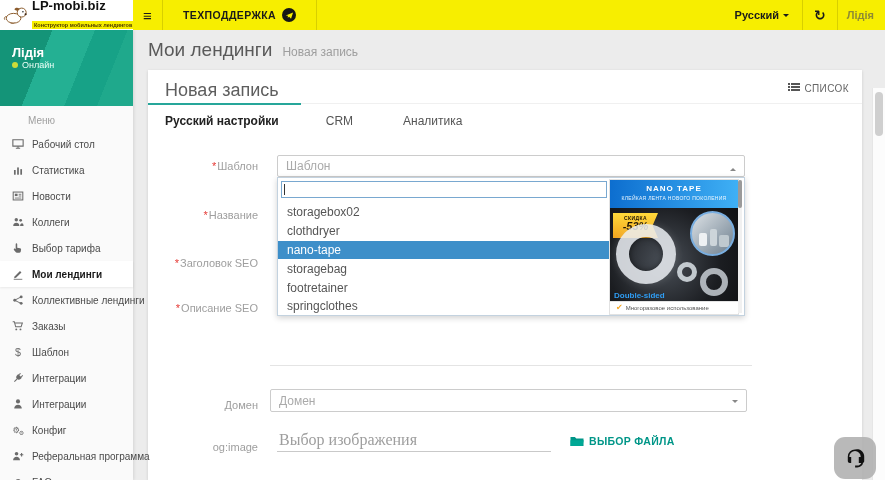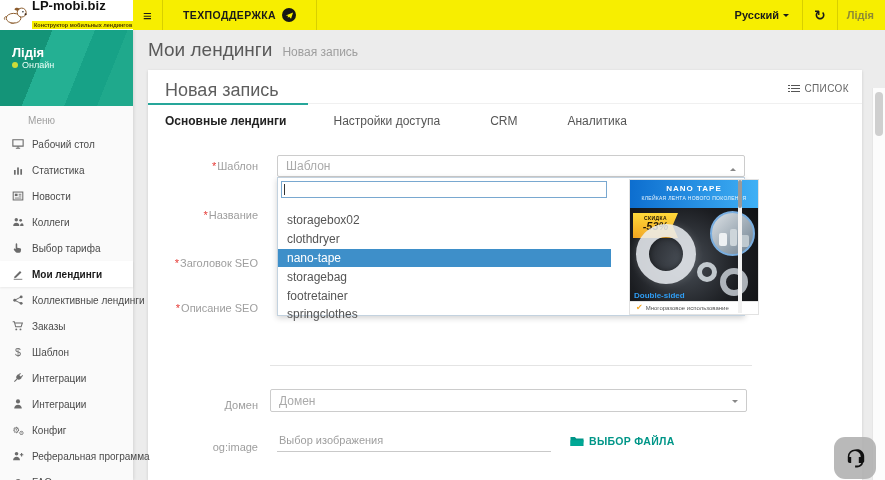--- a/index.html
+++ b/index.html
@@ -42,67 +42,67 @@
   .menu-item.active{background:#fff;font-weight:bold;color:#181818;box-shadow:0 1px 2px rgba(0,0,0,.07)}
   .mi-icon{width:14px;flex:none;display:flex;justify-content:center;color:#6b6b6b}
   .mi-icon svg{width:12px;height:12px;fill:currentColor}
   
   .breadcrumb{position:absolute;left:133px;top:30px;right:13px;height:40px;display:flex;align-items:center;gap:10px;padding-left:15px}
   .bc-title{font-size:19px;color:#5a5a5a}
   .bc-sub{font-size:12px;color:#9e9e9e;margin-top:3px}
   
   .card{position:absolute;left:148px;top:70px;width:714px;height:410px;background:#fff;box-shadow:0 1px 3px rgba(0,0,0,.14)}
   .card-title{position:absolute;left:17px;top:10px;font-size:18px;color:#5e5e5e}
-  .list-btn{position:absolute;right:13px;top:13px;display:flex;align-items:center;gap:4px;font-size:10px;color:#666;letter-spacing:.4px;cursor:pointer}
+  .list-btn{position:absolute;right:13px;top:13px;display:flex;gap:4px;font-size:10px;color:#666;letter-spacing:.4px;cursor:pointer}
   .list-ic{display:flex;flex-direction:column;gap:1.5px}
   .list-ic i{display:block;width:9px;height:1.6px;background:#555;position:relative}
   .list-ic i::before{content:"";position:absolute;left:-3px;top:0;width:1.8px;height:1.6px;background:#555}
   .tabs{position:absolute;left:0;right:0;top:33px;height:34px;display:flex;border-top:1px solid #f0f0f0}
   .tab{position:relative;display:flex;align-items:center;padding:0 25px;font-size:12px;color:#555;cursor:pointer}
   .tab:first-child{padding-left:17px;padding-right:22px}
   .tab.active{font-weight:bold;color:#222}
   .tab.active::before{content:"";position:absolute;left:0;right:0;top:-1px;height:2px;background:var(--teal)}
   
   .flabel{position:absolute;width:110px;text-align:right;font-size:11px;color:#9e9e9e}
   .req::before{content:"*";color:#e53935;margin-right:1px}
   .sel{position:absolute;left:129px;width:468px;height:22px;background:#fff;border:1px solid #ccc;border-radius:2px;display:flex;align-items:center;padding:0 20px 0 8px;cursor:pointer}
   .sel .ph{font-size:12px;color:#aaa}
   .car-up{position:absolute;right:8px;top:9px;width:0;height:0;border:3.5px solid transparent;border-bottom-color:#888}
   .car-dn{position:absolute;right:8px;top:10px;width:0;height:0;border:3.5px solid transparent;border-top-color:#888}
   
   .dd{position:absolute;left:129px;top:107px;width:468px;height:139px;background:#fff;border:1px solid #c3d2df;box-shadow:0 2px 6px rgba(0,0,0,.18);z-index:10}
   .dd-search{position:absolute;left:3px;top:3px;width:326px;height:17px;border:1px solid #79a8d0;background:#fff;display:flex;align-items:center;padding-left:2px;cursor:text}
   .tcursor{width:1px;height:11px;background:#333}
-  .dd-opts{position:absolute;left:0;top:33px;width:333px}
+  .dd-opts{position:absolute;left:0;top:25px;width:333px}
   .dd-opt{height:18.8px;display:flex;align-items:center;padding-left:9px;font-size:12px;color:#555;cursor:pointer}
   .dd-opt.selected{background:var(--sel-blue);color:#fff}
   .dd-scroll{position:absolute;right:2px;top:2px;width:4px;height:133px;background:#f1f1f1;cursor:pointer}
   .dd-thumb{width:4px;height:28px;background:#9a9a9a;border-radius:2px}
   
-  .pv{position:absolute;left:352px;top:2px;width:128px;height:134px;box-shadow:0 0 0 1px #e2e2e2}
+  .pv{position:absolute;left:332px;top:2px;width:128px;height:134px;box-shadow:0 0 0 1px #e2e2e2}
   .pv-head{height:28px;background:linear-gradient(90deg,#0d6ecf,#3fb0f5);color:#fff;text-align:center;padding-top:4px}
   .pv-title{font-size:8px;font-weight:bold;letter-spacing:1px}
   .pv-sub{font-size:5px;color:#eaf6ff;margin-top:2px;letter-spacing:.3px}
   .pv-body{position:relative;height:93px;overflow:hidden;background:radial-gradient(circle at 42% 58%,#4a5058 0%,#1b1d21 62%,#101113 100%)}
   .pv-badge{position:absolute;left:3px;top:5px;width:45px;height:25px;background:linear-gradient(180deg,#ffd93b,#f2a51e);clip-path:polygon(0 0,100% 0,88% 50%,100% 100%,0 100%);color:#1c1302;text-align:center;padding-top:2px}
   .pv-badge .b1{font-size:5px;font-weight:bold;letter-spacing:.4px}
   .pv-badge .b2{font-size:11px;font-weight:bold;font-style:italic;margin-top:-1px}
   .pv-circle{position:absolute;right:3px;top:3px;width:45px;height:45px;border-radius:50%;border:2px solid #79aee0;background:linear-gradient(135deg,#dde2e6 0%,#9aa7b2 60%,#70808e 100%);overflow:hidden}
   .pv-circle i{position:absolute;display:block;background:#eef1f3;border-radius:2px}
   .pv-ring{position:absolute;left:6px;top:16px;width:60px;height:60px;border-radius:50%;border:13px solid rgba(236,240,245,.85);box-shadow:inset 0 0 6px rgba(0,0,0,.5),0 0 8px rgba(255,255,255,.15)}
   .pv-ring2{position:absolute;left:67px;top:54px;width:20px;height:20px;border-radius:50%;border:5px solid rgba(230,237,243,.8)}
   .pv-ring3{position:absolute;left:90px;top:60px;width:28px;height:28px;border-radius:50%;border:6px solid rgba(228,235,242,.72)}
   .pv-cap{position:absolute;left:4px;bottom:1px;font-size:8px;font-weight:bold;color:#2f9df4}
   .pv-foot{height:13px;background:#fff;border-top:1px solid #e4e4e4;display:flex;align-items:center;gap:3px;padding-left:6px}
   .pv-check{font-size:8px;color:#f5a623;line-height:1}
   .pv-ftext{font-size:6px;color:#555}
   
   .hr1{position:absolute;left:122px;top:295px;width:482px;height:1px;background:#e4e4e4}
   .sel-domain{left:122px;top:319px;width:477px;height:23px}
-  .og-input{position:absolute;left:129px;top:359px;width:274px;height:23px;border:none;border-bottom:1px solid #c9c9c9;background:transparent;font-size:11px;color:#444;outline:none;font-family:Liberation Sans, sans-serif}
+  .og-input{position:absolute;left:129px;top:359px;width:274px;height:23px;border:none;border-bottom:1px solid #c9c9c9;background:transparent;font-size:16px;color:#444;outline:none;font-family:Liberation Serif, serif}
   .og-input::placeholder{color:#9e9e9e}
   .file-btn{position:absolute;left:422px;top:365px;display:flex;align-items:center;gap:5px;font-size:10.5px;font-weight:bold;color:var(--file-teal);letter-spacing:.3px;cursor:pointer}
   
   .vscroll{position:absolute;right:0;top:88px;width:13px;height:392px;background:#fcfcfc;border-left:1px solid #e6e6e6;z-index:35;cursor:pointer}
   .vthumb{margin:4px 2px 0;width:8px;height:44px;background:#cfcfcf;border-radius:4px}
   .chat-btn{position:absolute;right:9px;top:437px;width:42px;height:42px;border-radius:11px;background:rgba(175,175,175,.88);display:flex;align-items:center;justify-content:center;z-index:50;cursor:pointer}
 </style>
 </head>
 <body>
 
@@ -304,22 +304,21 @@
   <div class="list-btn">
     <span class="list-ic">
         <i></i>
         <i></i>
         <i></i>
       </span>
     <span>СПИСОК</span>
   </div>
 
   <div class="tabs" id="tabs">
-      <div class="tab active">Основные лендинги</div>
-      <div class="tab">Настройки доступа</div>
+      <div class="tab active">Русский настройки</div>
       <div class="tab">CRM</div>
       <div class="tab">Аналитика</div>
     </div>
 
   <div class="flabel req" style="top:90px">Шаблон</div>
   <div class="flabel req" style="top:139px">Название</div>
   <div class="flabel req" style="top:187px">Заголовок SEO</div>
   <div class="flabel req" style="top:232px">Описание SEO</div>
   <div class="flabel" style="top:329px">Домен</div>
   <div class="flabel" style="top:371px">og:image</div>

